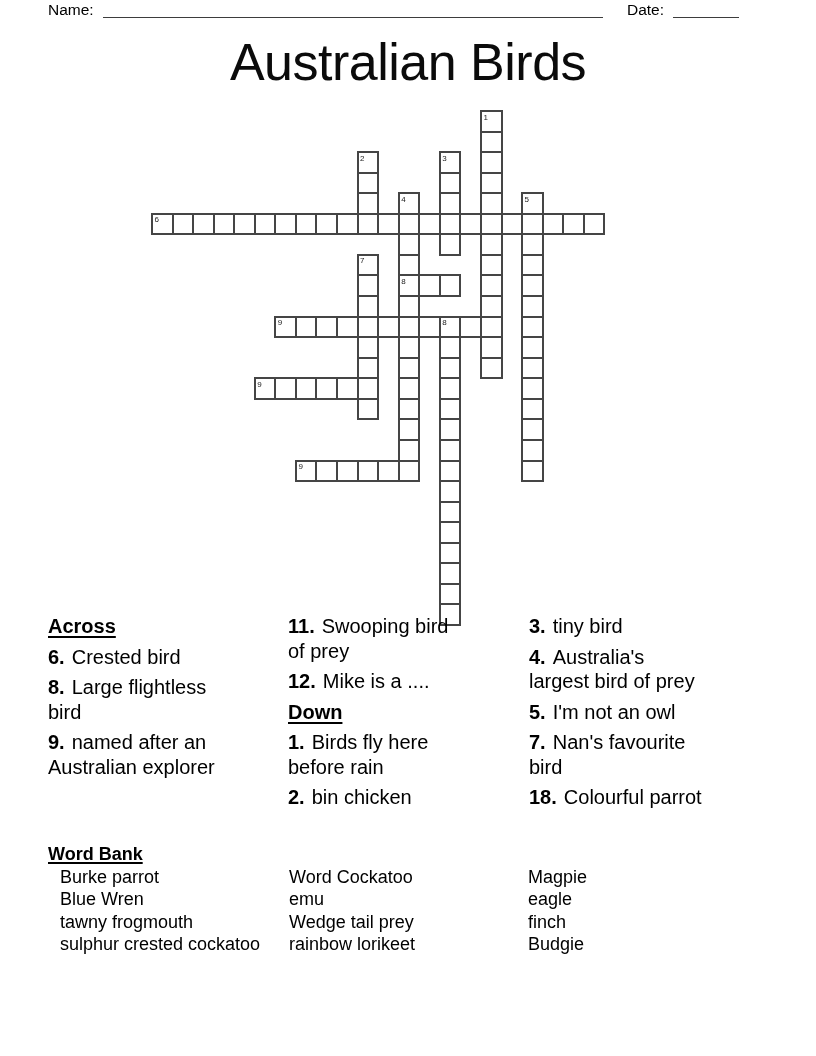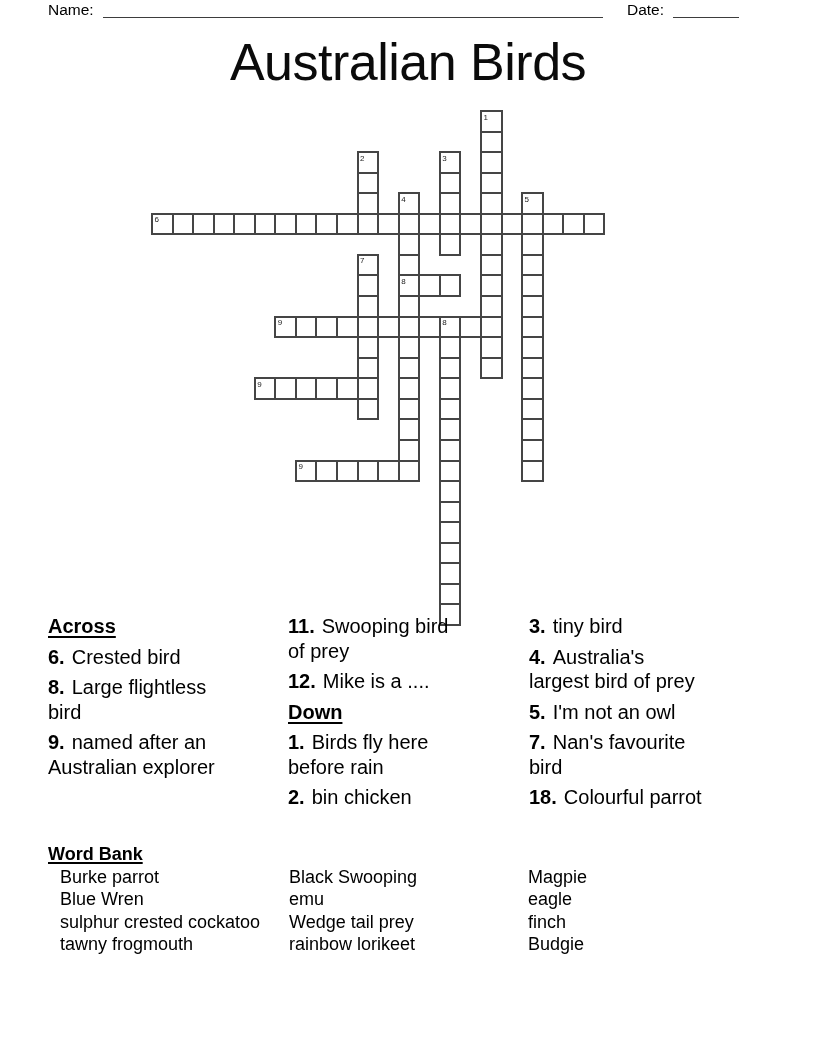--- a/index.html
+++ b/index.html
@@ -239,25 +239,25 @@
     <div class="clue"><span class="clue-num">5.</span><span class="clue-text">I'm not an owl</span></div>
     <div class="clue"><span class="clue-num">7.</span><span class="clue-text">Nan's favourite
 bird</span></div>
     <div class="clue"><span class="clue-num">18.</span><span class="clue-text">Colourful parrot</span></div>
   </div>
 
 <div id="wordbank-heading" class="abs">Word Bank</div>
 <div id="bank-col-0" class="bank-col">
     <div class="bank-item">Burke parrot</div>
     <div class="bank-item">Blue Wren</div>
+    <div class="bank-item">tawny frogmouth</div>
     <div class="bank-item">sulphur crested cockatoo</div>
-    <div class="bank-item">tawny frogmouth</div>
   </div>
 <div id="bank-col-1" class="bank-col">
-    <div class="bank-item">Black Swooping</div>
+    <div class="bank-item">Word Cockatoo</div>
     <div class="bank-item">emu</div>
     <div class="bank-item">Wedge tail prey</div>
     <div class="bank-item">rainbow lorikeet</div>
   </div>
 <div id="bank-col-2" class="bank-col">
     <div class="bank-item">Magpie</div>
     <div class="bank-item">eagle</div>
     <div class="bank-item">finch</div>
     <div class="bank-item">Budgie</div>
   </div>

